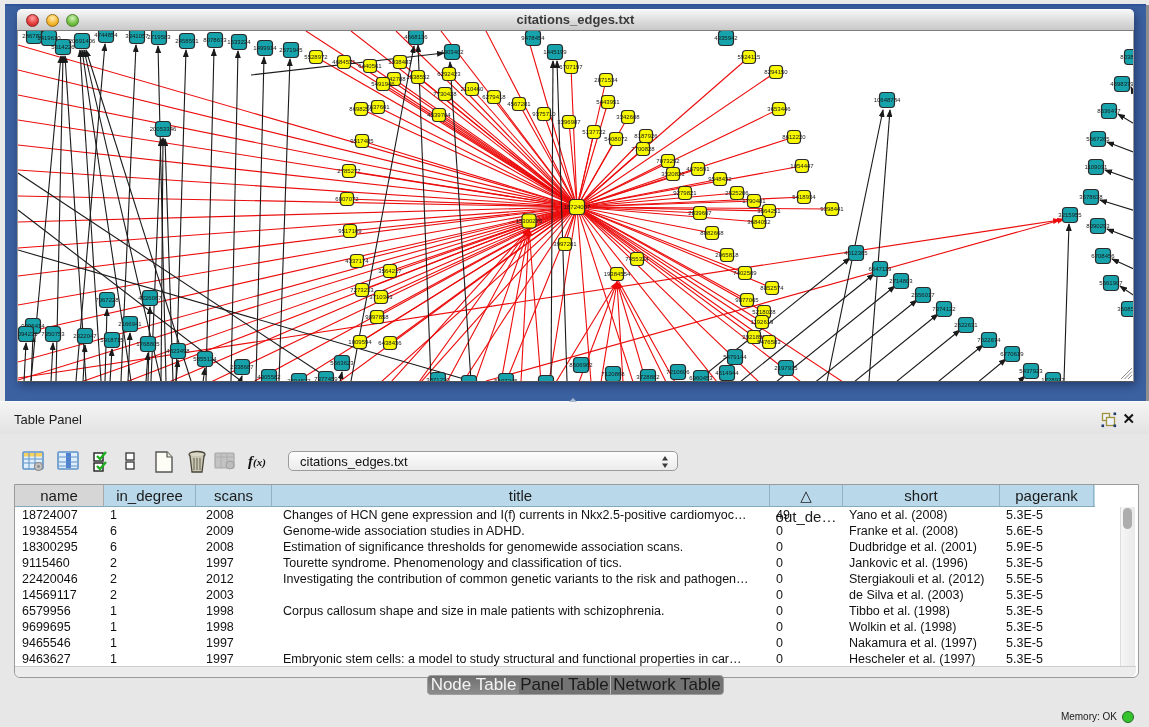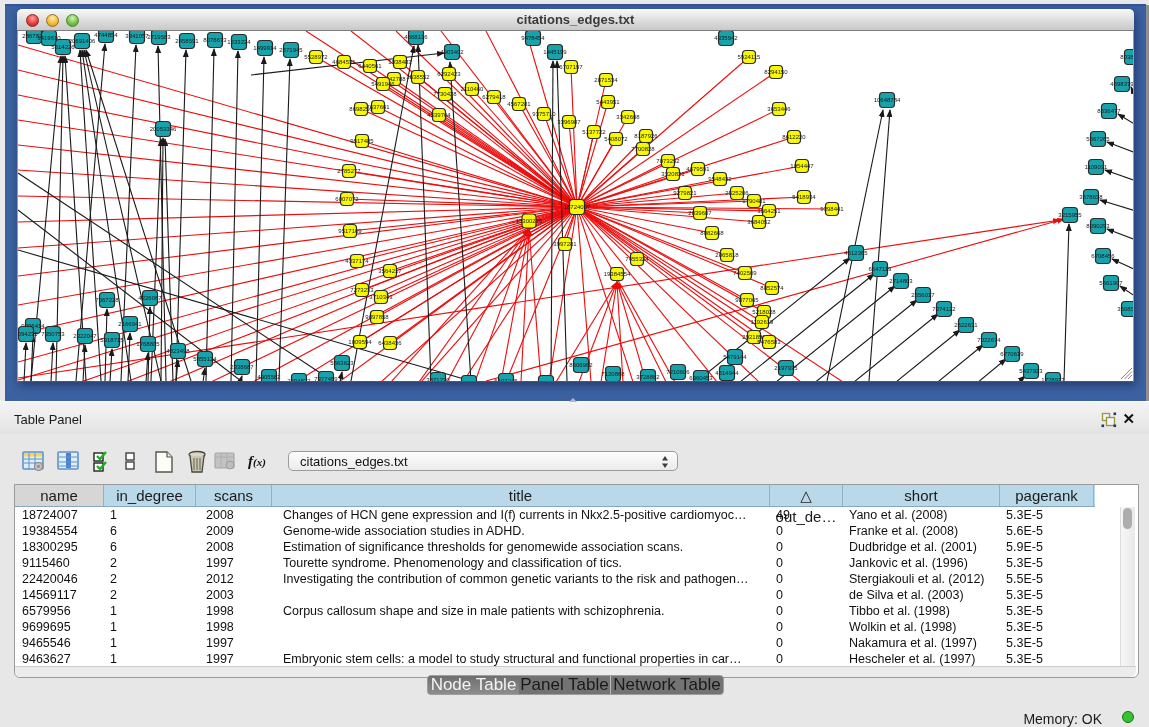--- a/index.html
+++ b/index.html
@@ -30,21 +30,21 @@
 .c3{left:268px;width:484px}.c4{left:761px;width:64px}.c5{left:834px;width:160px}
 .c6{left:991px;width:85px}
 #vscroll{position:absolute;right:3px;top:22px;width:14px;height:160px;background:linear-gradient(90deg,#f6f6f6,#e9e9e9);border-left:1px solid #ddd}
 #vthumb{position:absolute;left:2px;top:1px;width:9px;height:21px;background:#adadad;border-radius:5px}
 #hbar{position:absolute;left:0;bottom:0;width:1121px;height:10px;background:#ececec;border-top:1px solid #ccc;border-radius:0 0 6px 6px}
 #tabs{position:absolute;left:427px;top:274px;height:18px;border:1px solid #9e9e9e;border-radius:4px;overflow:hidden;font-size:17px;line-height:18px;background:#737373}
 .tab{float:left;text-align:center;color:#1a1a1a}
 #tab1{width:91px;background:linear-gradient(#6f6f6f,#8d8d8d);color:#f4f4f4}
 #tab2{width:91px;border-right:1px solid #bbb}
 #tab3{width:112px}
-#status{position:absolute;right:47px;top:310px;font-size:14px;color:#1a1a1a}
+#status{position:absolute;right:32px;top:310px;font-size:10px;color:#1a1a1a}
 #memdot{position:absolute;right:15px;top:310px;width:10px;height:10px;border-radius:50%;background:#35c42e;border:1.5px solid #1f6e1f}
 #splith{position:absolute;left:569px;top:-4px;width:0;height:0;border-left:4px solid transparent;border-right:4px solid transparent;border-bottom:4px solid #aab8cf}
 </style></head><body>
 <div id="desktop"></div>
 <div id="rightstrip"></div>
 <div id="win">
   <div id="titlebar">
     <div class="tl" id="tlr"></div>
       <div class="tl" id="tly"></div>
       <div class="tl" id="tlg"></div>

